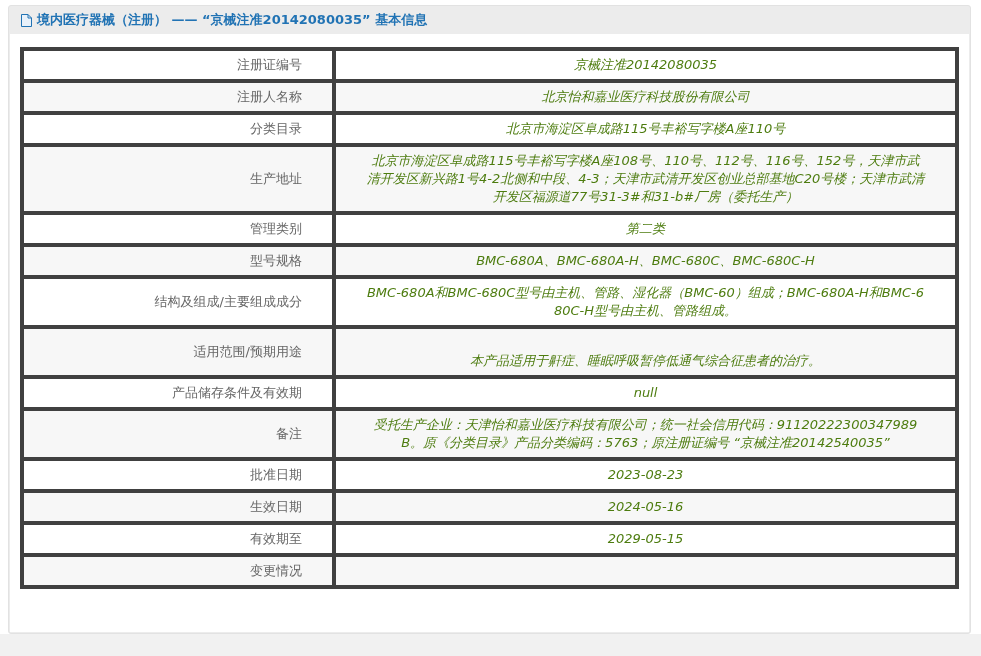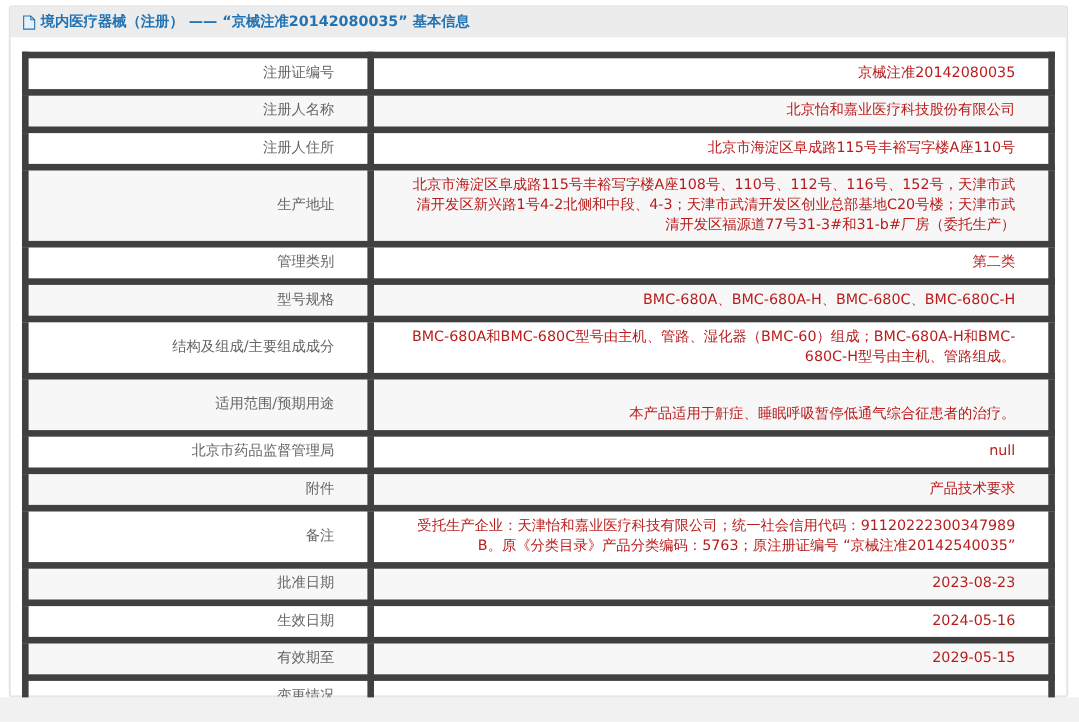--- a/index.html
+++ b/index.html
@@ -59,38 +59,39 @@
     padding: 13px 10px 10px 10px;
     box-sizing: border-box;
   }
   table.info-table {
     width: 100%;
     border-collapse: collapse;
     font-size: 13px;
     table-layout: fixed;
   }
   table.info-table td {
-    border: 6px solid #404040;
+    border: 4px solid #404040;
     padding: 5px 30px;
     line-height: 18px;
     vertical-align: middle;
   }
   tr.table-row:nth-child(even) {
     background: #f7f7f7;
   }
   td.label-cell {
     width: 248px;
     text-align: right;
     color: #666666;
   }
   td.value-cell {
-    text-align: right;
-    color: #b91c1c;
+    text-align: center;
+    color: #4d7c0f;
     white-space: pre-line;
     word-break: break-all;
+    font-style: italic;
   }
 </style>
 </head>
 <body>
 
 <div class="panel">
   <div class="panel-header">
     <span class="doc-icon">
       <svg width="13" height="15" viewBox="0 0 13 15">
         <path d="M1.5 1.5 h6.5 l3.5 3.5 v8.5 h-10 z" fill="#e8f1fa" stroke="#2173b4" stroke-width="1"></path>
@@ -104,21 +105,21 @@
       <tbody id="table-body">
           <tr class="table-row">
             <td class="label-cell">注册证编号</td>
             <td class="value-cell">京械注准20142080035</td>
           </tr>
           <tr class="table-row">
             <td class="label-cell">注册人名称</td>
             <td class="value-cell">北京怡和嘉业医疗科技股份有限公司</td>
           </tr>
           <tr class="table-row">
-            <td class="label-cell">注册人住所</td>
+            <td class="label-cell">分类目录</td>
             <td class="value-cell">北京市海淀区阜成路115号丰裕写字楼A座110号</td>
           </tr>
           <tr class="table-row">
             <td class="label-cell">生产地址</td>
             <td class="value-cell">北京市海淀区阜成路115号丰裕写字楼A座108号、110号、112号、116号、152号，天津市武清开发区新兴路1号4-2北侧和中段、4-3；天津市武清开发区创业总部基地C20号楼；天津市武清开发区福源道77号31-3#和31-b#厂房（委托生产）</td>
           </tr>
           <tr class="table-row">
             <td class="label-cell">管理类别</td>
             <td class="value-cell">第二类</td>
           </tr>
@@ -129,26 +130,22 @@
           <tr class="table-row">
             <td class="label-cell">结构及组成/主要组成成分</td>
             <td class="value-cell">BMC-680A和BMC-680C型号由主机、管路、湿化器（BMC-60）组成；BMC-680A-H和BMC-680C-H型号由主机、管路组成。</td>
           </tr>
           <tr class="table-row">
             <td class="label-cell">适用范围/预期用途</td>
             <td class="value-cell">
 本产品适用于鼾症、睡眠呼吸暂停低通气综合征患者的治疗。</td>
           </tr>
           <tr class="table-row">
-            <td class="label-cell">北京市药品监督管理局</td>
+            <td class="label-cell">产品储存条件及有效期</td>
             <td class="value-cell">null</td>
-          </tr>
-          <tr class="table-row">
-            <td class="label-cell">附件</td>
-            <td class="value-cell">产品技术要求</td>
           </tr>
           <tr class="table-row">
             <td class="label-cell">备注</td>
             <td class="value-cell">受托生产企业：天津怡和嘉业医疗科技有限公司；统一社会信用代码：91120222300347989B。原《分类目录》产品分类编码：5763；原注册证编号 “京械注准20142540035”</td>
           </tr>
           <tr class="table-row">
             <td class="label-cell">批准日期</td>
             <td class="value-cell">2023-08-23</td>
           </tr>
           <tr class="table-row">

